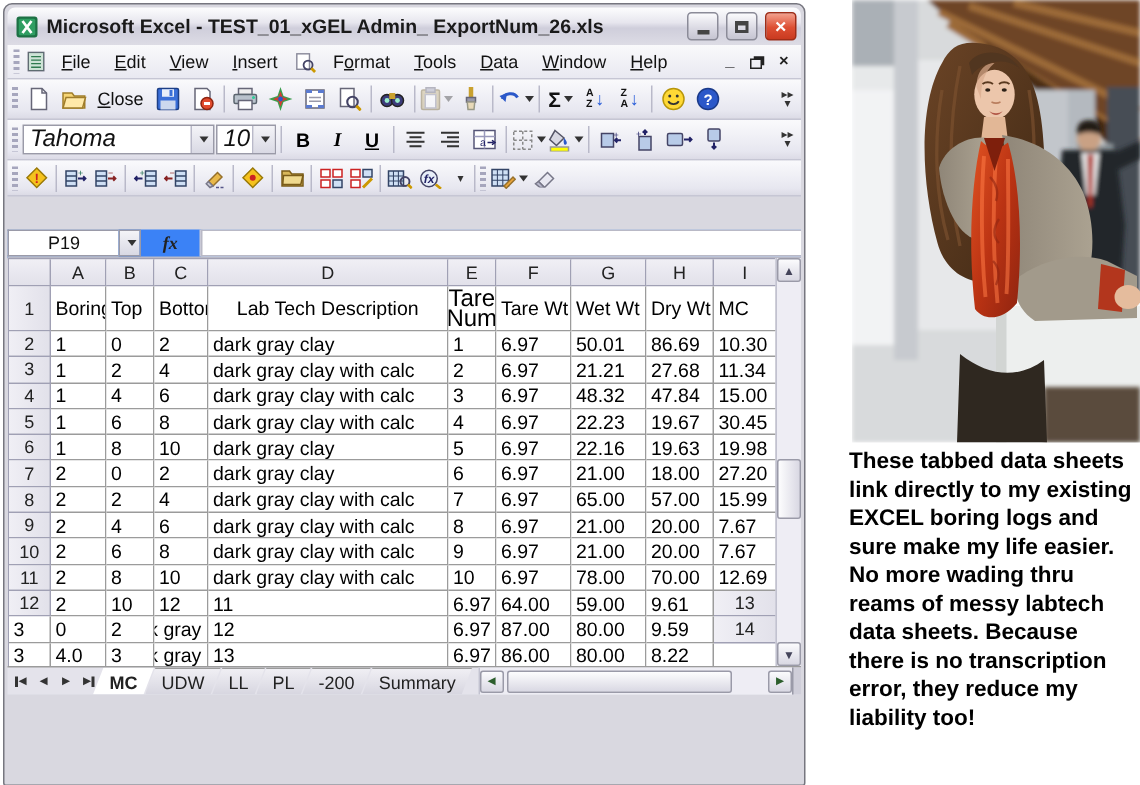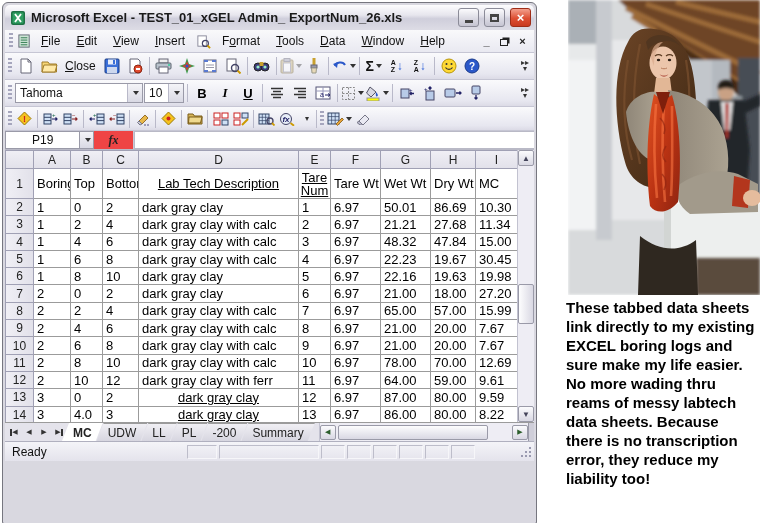--- a/index.html
+++ b/index.html
@@ -43,33 +43,33 @@
   #toolbar-format   { height:27px; flex:0 0 27px; }
   #toolbar-addin    { height:24px; flex:0 0 24px; }
   .tbtn { min-width:22px; height:22px; display:flex; align-items:center; justify-content:center;
     border-radius:2px; position:relative; }
   .tbtn.small { min-width:19px; height:19px; }
   .tsep { width:1px; height:18px; background:#b9b9c9; margin:0 2px; }
   .dd { width:0; height:0; border-left:3px solid transparent; border-right:3px solid transparent;
     border-top:4px solid #333; margin-left:2px; }
   .txtbtn { font-size:12px; color:#111; padding:0 4px; }
   .combo { height:20px; background:#fff; border:1px solid #9a9aa8; display:flex;
-    align-items:center; font-size:12px; padding-left:4px; color:#111; }
+    align-items:center; font-size:16px; padding-left:4px; color:#111;font-style:italic; }
   .combo .dd-box { margin-left:auto; width:15px; height:100%; display:flex; align-items:center;
     justify-content:center; background:linear-gradient(180deg,#f4f4f8,#d9d9e4); border-left:1px solid #b9b9c9; }
   .bld { font-weight:bold; font-size:13px; } .ita { font-style:italic; font-family:"Liberation Serif",serif; font-size:13px; font-weight:bold;}
   .und { text-decoration:underline; font-size:13px; font-weight:bold; }
   .glyph-sum { font-size:14px; font-weight:bold; color:#111; }
   .sorticon { display:flex; flex-direction:column; font-size:7px; font-weight:bold; line-height:7px; color:#111; }
   .sortarrow { color:#2b5fd9; font-size:12px; margin-left:1px; }
   .overflow { margin-left:auto; display:flex; flex-direction:column; align-items:center;
     font-size:8px; color:#333; line-height:6px; width:12px; }
 
   .formula-row { height:19px; flex:0 0 19px; display:flex; align-items:stretch;
-    background:#ef4444; border-bottom:1px solid #b9b9c6; font-size:12px; }
+    background:#3b82f6; border-bottom:1px solid #b9b9c6; font-size:12px;margin-top:22px; }
   .name-box { width:74px; background:#fff; border:1px solid #9a9aa8; border-right:none;
     display:flex; align-items:center; padding-left:26px; color:#111; }
   .name-dd { width:15px; background:linear-gradient(180deg,#f4f4f8,#d9d9e4);
     border:1px solid #9a9aa8; display:flex; align-items:center; justify-content:center; }
   .fx-area { width:40px; display:flex; align-items:center; justify-content:center;
     font-family:"Liberation Serif",serif; font-style:italic; font-weight:bold; color:#222;
     border-right:1px solid #c9c9d6; }
   .formula-field { flex:1; background:#fff; border:1px solid #b9b9c6; border-right:none; }
 
   
@@ -80,22 +80,22 @@
   .ch { background:linear-gradient(180deg,#f0eff5,#e2e1ea); border-right:1px solid #a0a0b4;
     border-bottom:1px solid #a0a0b4; font-size:12px; color:#222; display:flex;
     align-items:center; justify-content:center; height:18px; }
   .rh { background:linear-gradient(90deg,#f0eff5,#e2e1ea); border-right:1px solid #a0a0b4;
     border-bottom:1px solid #a0a0b4; font-size:12px; color:#222; display:flex;
     align-items:center; justify-content:center; }
   .cell { border-right:1px solid #9b9b9b; border-bottom:1px solid #9b9b9b; font-size:13px;
     color:#000; display:flex; align-items:center; padding-left:3px; overflow:hidden;
     white-space:nowrap; background:#fff; }
   .h30 { height:30px; } .h17 { height:17.3px; }
-  .cell.center { justify-content:center; padding-left:0;text-decoration:underline; }
-  .cell.wrap { white-space:normal; line-height:13px; font-size:13px; text-align:center; }
+  .cell.center { justify-content:center; padding-left:0; }
+  .cell.wrap { white-space:normal; line-height:13px; font-size:16px; text-align:center; }
 
   
   .vscroll { position:absolute; right:0; top:0; width:17px; height:272px; background:#eeedf4;
     border-left:1px solid #c2c2d0; display:flex; flex-direction:column; }
   .sbtn { height:16px; flex:0 0 16px; background:linear-gradient(180deg,#fbfbfd,#d9d8e3);
     border:1px solid #9a9aa8; border-radius:2px; display:flex; align-items:center;
     justify-content:center; font-size:8px; color:#44445a; }
   .vtrack { flex:1; position:relative; }
   .vthumb { position:absolute; left:0; right:0; top:118px; height:40px;
     background:linear-gradient(90deg,#fdfdfe,#d9d8e3); border:1px solid #9a9aa8; border-radius:2px; }
@@ -673,21 +673,20 @@
         <div class="cell h17">dark gray clay with calc</div>
         <div class="cell h17">10</div>
         <div class="cell h17">6.97</div>
         <div class="cell h17">78.00</div>
         <div class="cell h17">70.00</div>
         <div class="cell h17">12.69</div>
         <div class="rh h17">12</div>
         <div class="cell h17">2</div>
         <div class="cell h17">10</div>
         <div class="cell h17">12</div>
-        <div class="cell h17">dark gray clay with ferr</div>
         <div class="cell h17">11</div>
         <div class="cell h17">6.97</div>
         <div class="cell h17">64.00</div>
         <div class="cell h17">59.00</div>
         <div class="cell h17">9.61</div>
         <div class="rh h17">13</div>
         <div class="cell h17">3</div>
         <div class="cell h17">0</div>
         <div class="cell h17">2</div>
         <div class="cell h17 center">dark gray clay</div>
@@ -740,34 +739,20 @@
     <span class="hscroll">
       <span class="hbtn">◀</span>
       <span class="htrack">
         <span class="hthumb"></span>
         </span>
       <span class="hbtn">▶</span>
     </span>
     <span class="tab-split"></span>
   </div>
 
-  <div class="statusbar">
-    <span class="status-text">Ready</span>
-    <span class="status-panels">
-      <span class="spanel w1"></span>
-        <span class="spanel w2"></span>
-        <span class="spanel w3"></span>
-      <span class="spanel w3"></span>
-        <span class="spanel w3"></span>
-        <span class="spanel w3"></span>
-      <span class="spanel w3"></span>
-        <span class="spanel w3"></span>
-    </span>
-    <span class="grip-corner"></span>
-  </div>
 </div>
 
 <svg id="photo-panel" viewBox="0 0 192 295">
   <defs>
     <filter id="blur1">
         <feGaussianBlur stdDeviation="1.4"></feGaussianBlur>
       </filter>
     <linearGradient id="gBlouse" x1="0" y1="0" x2="1" y2="1">
       <stop offset="0" stop-color="#e05222"></stop>
         <stop offset=".5" stop-color="#bb3313"></stop>

